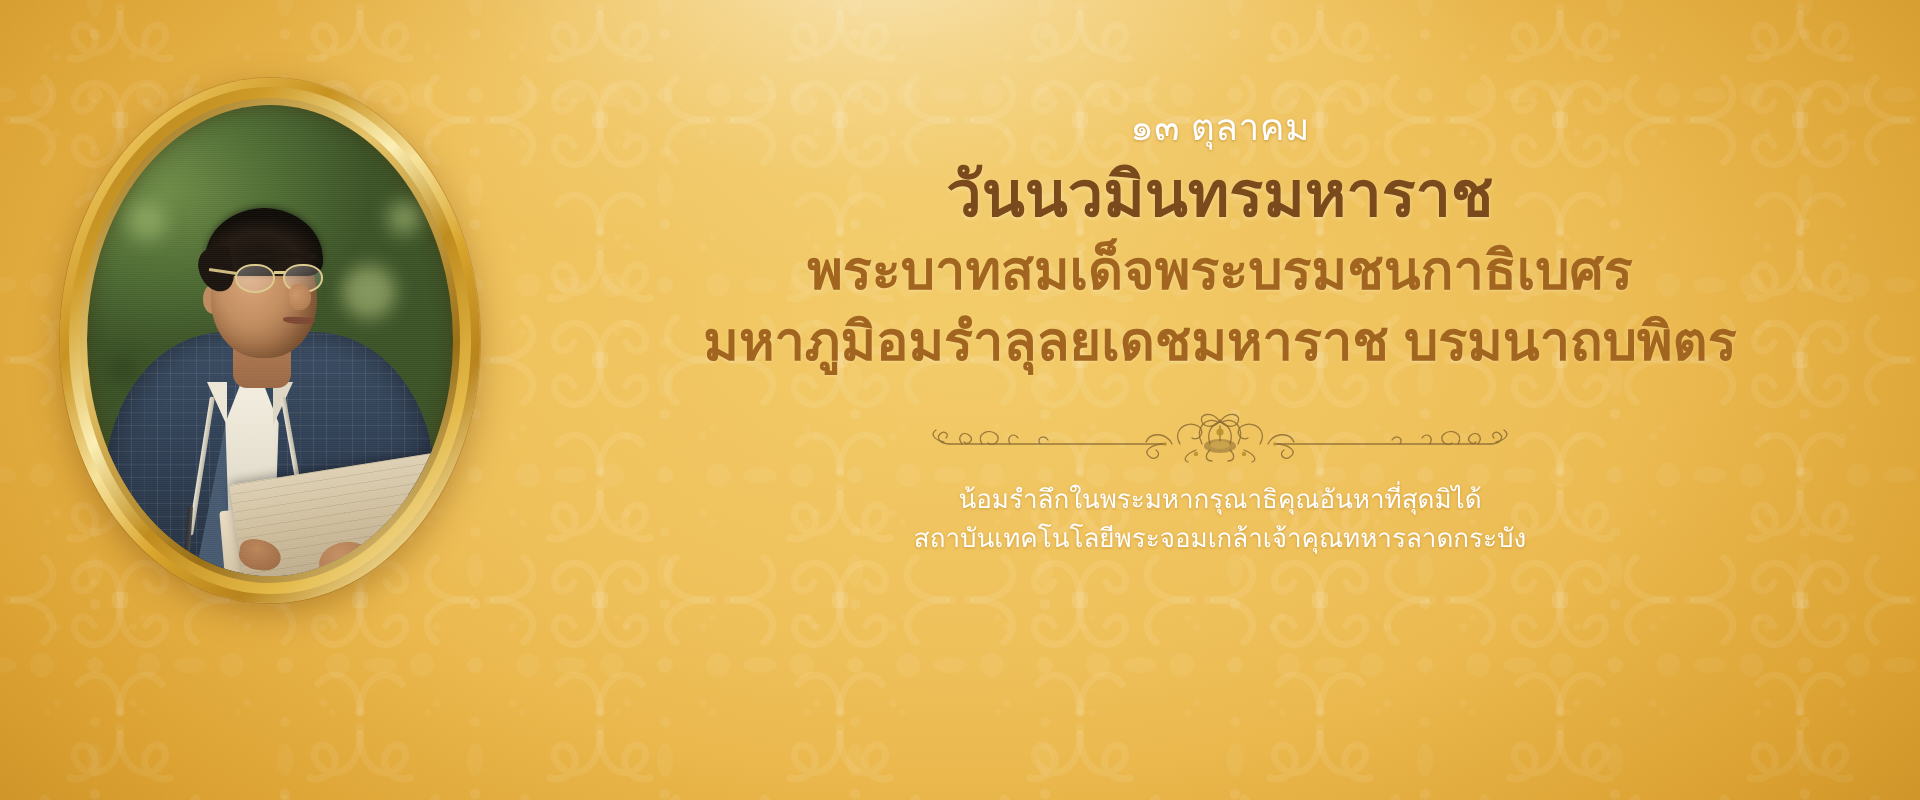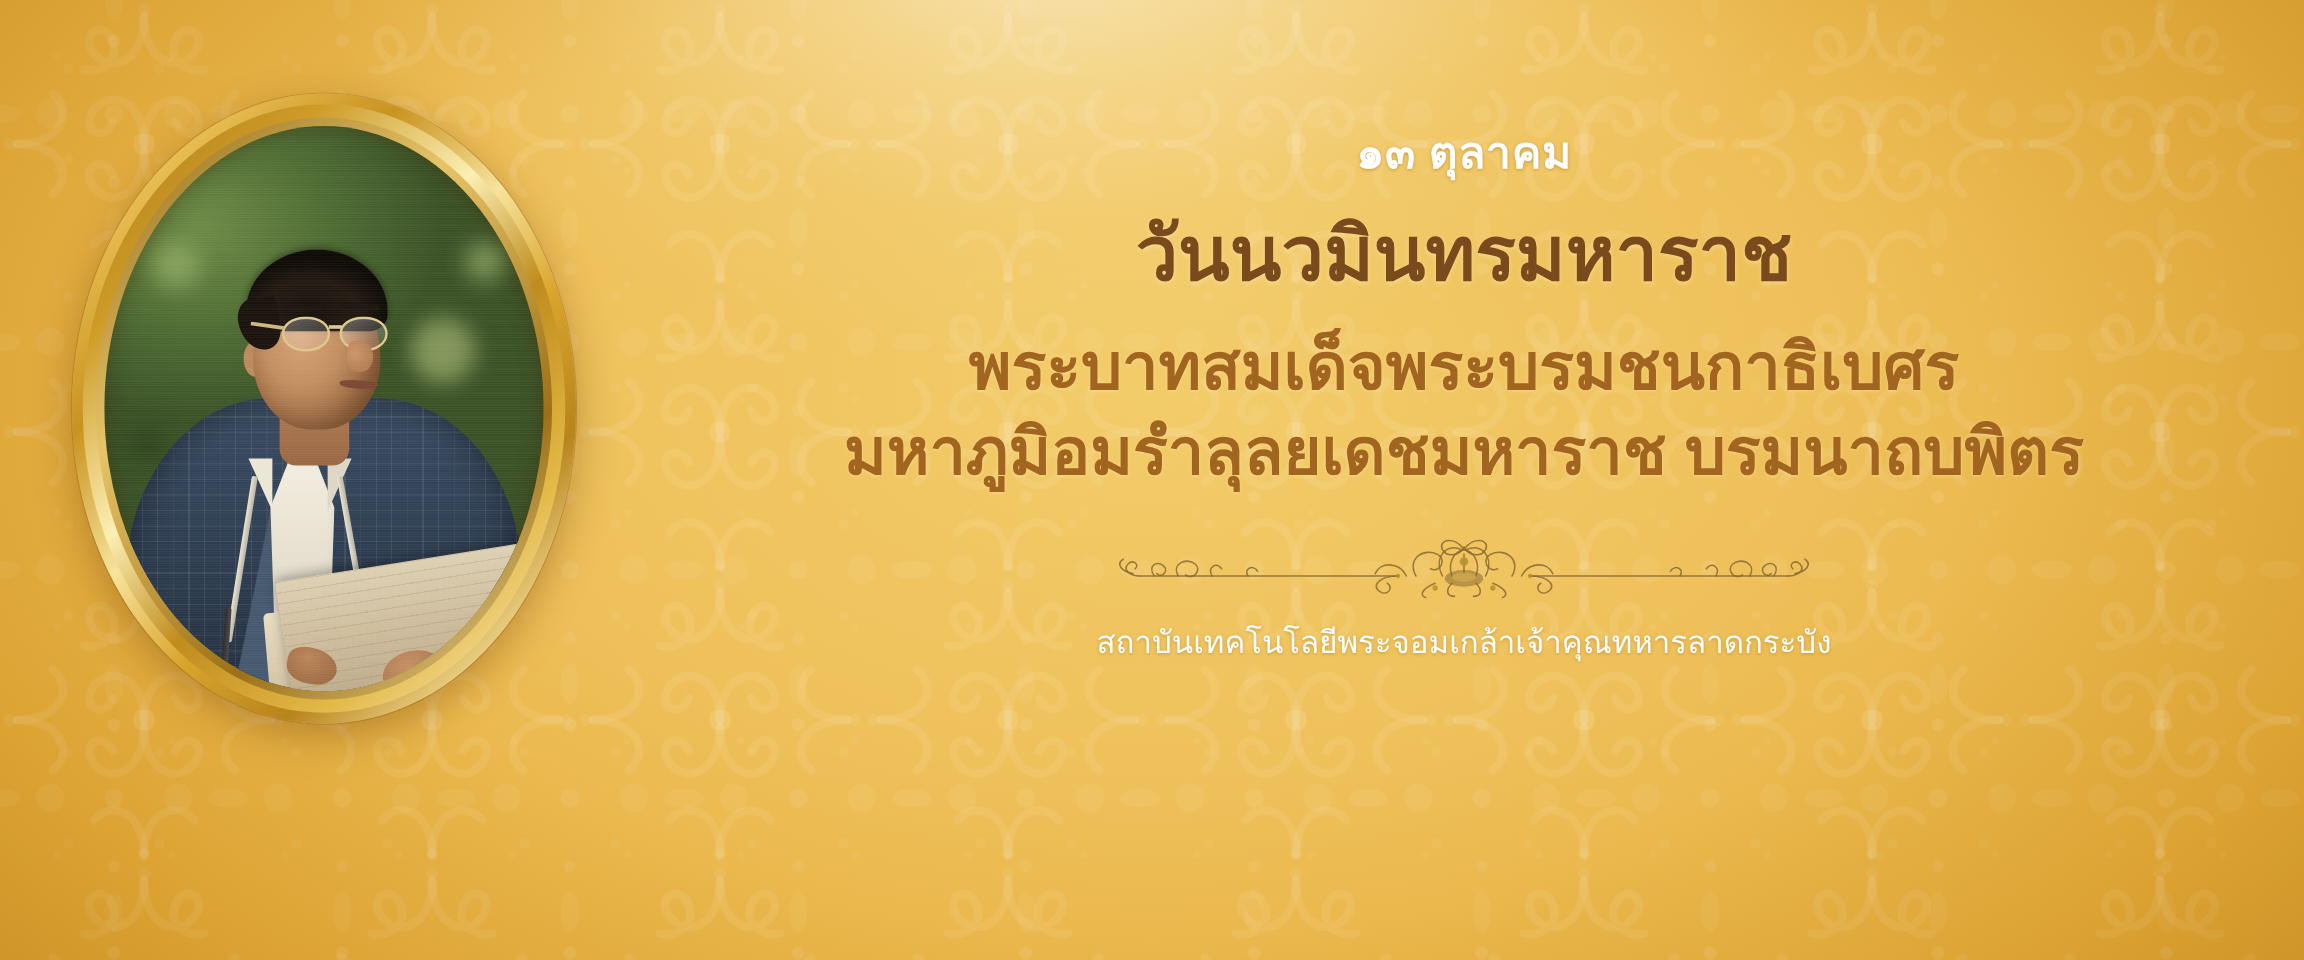--- a/index.html
+++ b/index.html
@@ -353,31 +353,30 @@
     justify-content: flex-start;
     padding-top: 108px;
   }
 
   .date {
     font-size: 37px;
     color: #ffffff;
     letter-spacing: .5px;
     line-height: 1.1;
     text-shadow: 0 1px 3px rgba(150,95,10,.45);
-    margin-bottom: 26px;
-    font-weight: bold;
+    margin-bottom: 8px;
   }
 
   .title {
     font-size: 63px;
     font-weight: 700;
     color: #7a4a1c;
     line-height: 1.18;
     text-shadow: 0 2px 4px rgba(255,240,190,.45);
-    margin-bottom: 22px;
+    margin-bottom: 4px;
   }
 
   .subtitle {
     font-size: 54px;
     font-weight: 700;
     color: #a2651f;
     line-height: 1.32;
     text-align: center;
     text-shadow: 0 1px 3px rgba(255,240,195,.40);
   }
@@ -545,17 +544,18 @@
         <g fill="#8a6a33" fill-opacity="0.55">
           <ellipse cx="310" cy="44" rx="16" ry="7"></ellipse>
         </g>
         <g fill="#d9b050" fill-opacity="0.55">
           <ellipse cx="310" cy="43" rx="10" ry="4"></ellipse>
         </g>
       </svg>
     </div>
 
     <div class="credit">
+      <div>น้อมรำลึกในพระมหากรุณาธิคุณอันหาที่สุดมิได้</div>
       <div>สถาบันเทคโนโลยีพระจอมเกล้าเจ้าคุณทหารลาดกระบัง</div>
     </div>
 
   </div>
 </div>
 
 </body></html>

